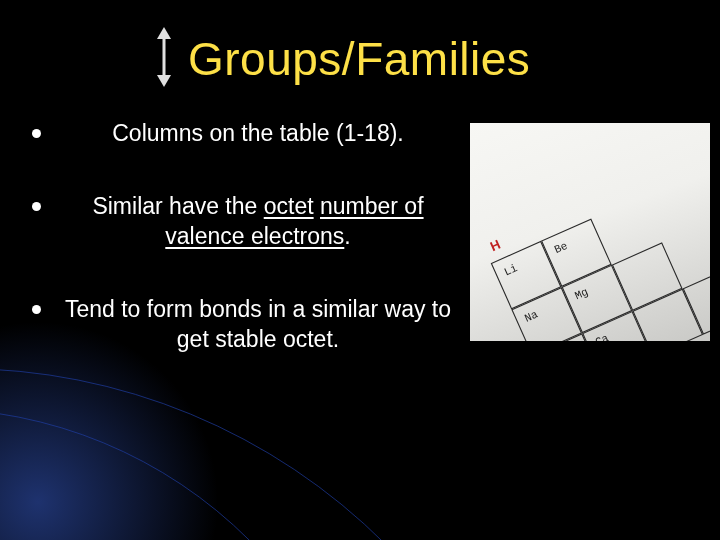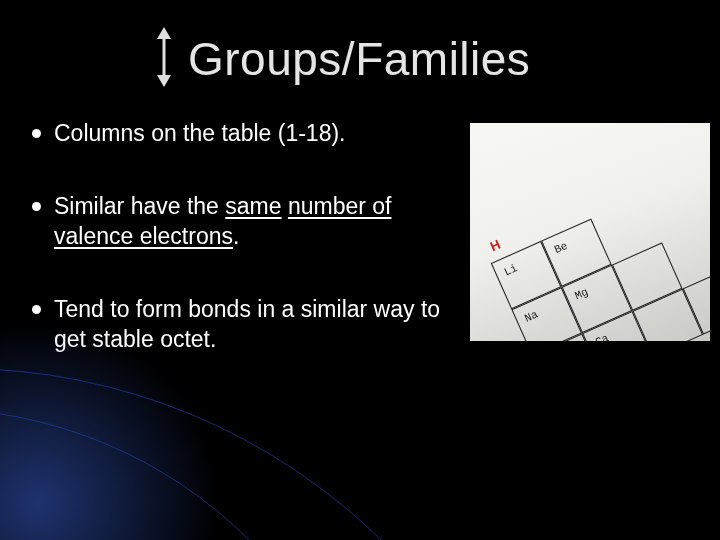--- a/index.html
+++ b/index.html
@@ -25,35 +25,36 @@
     justify-content: flex-start;
     margin-left: 120px;
     margin-top: 5px;
   }
   .arrow-col {
     flex: 0 0 auto;
     margin-right: 10px;
   }
   .title {
     font-size: 46px;
-    color: #e5e5e5;
+    color: #fde047;
     letter-spacing: 0.5px;
   }
   .content-row {
     display: flex;
     align-items: flex-start;
     margin-top: 26px;
   }
   .bullets {
     flex: 0 0 430px;
     list-style: none;
     padding: 0 0 0 2px;
     margin: 0;
     font-size: 23px;
     line-height: 1.28;
+    text-align: center;
   }
   .bullets > li {
     position: relative;
     padding-left: 22px;
     margin-bottom: 44px;
   }
   .bullets > li::before {
     content: "";
     position: absolute;
     left: 0;
@@ -147,21 +148,21 @@
     </div>
     <div class="title">Groups/Families</div>
   </div>
 
   <div class="content-row">
     <ul class="bullets">
       <li>
         <span>Columns on the table (1-18).</span>
       </li>
       <li>
-        <span>Similar have the </span><span class="u">same</span><span> </span><span class="u">number of valence electrons</span><span>.</span>
+        <span>Similar have the </span><span class="u">octet</span><span> </span><span class="u">number of valence electrons</span><span>.</span>
       </li>
       <li>
         <span>Tend to form bonds in a similar way to get stable octet.</span>
       </li>
     </ul>
 
     <div class="image-col">
       <div class="pt-image" aria-label="periodic-table-corner">
         <div class="pt-grid">
 

